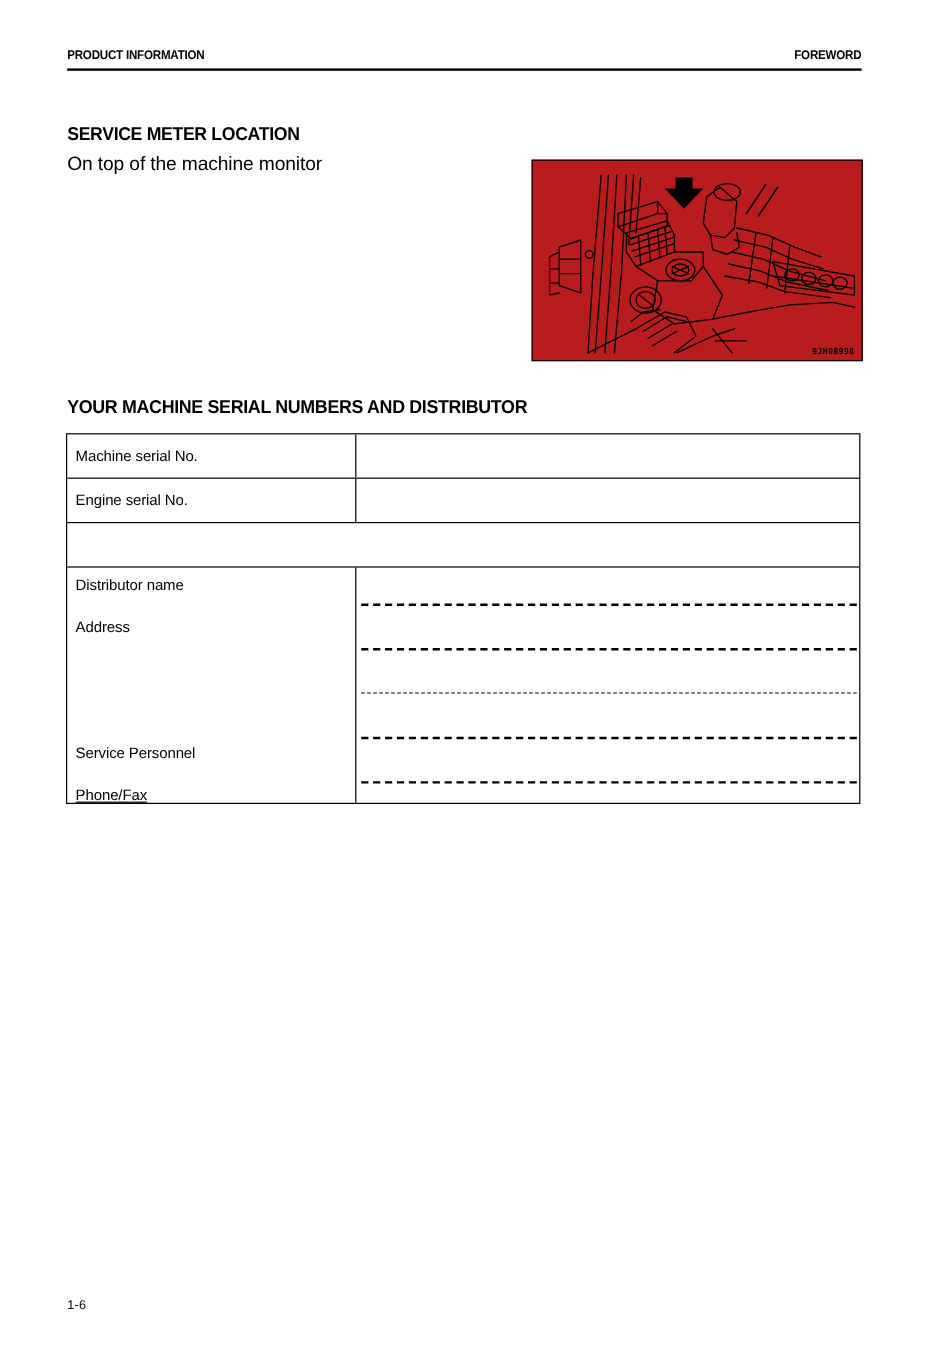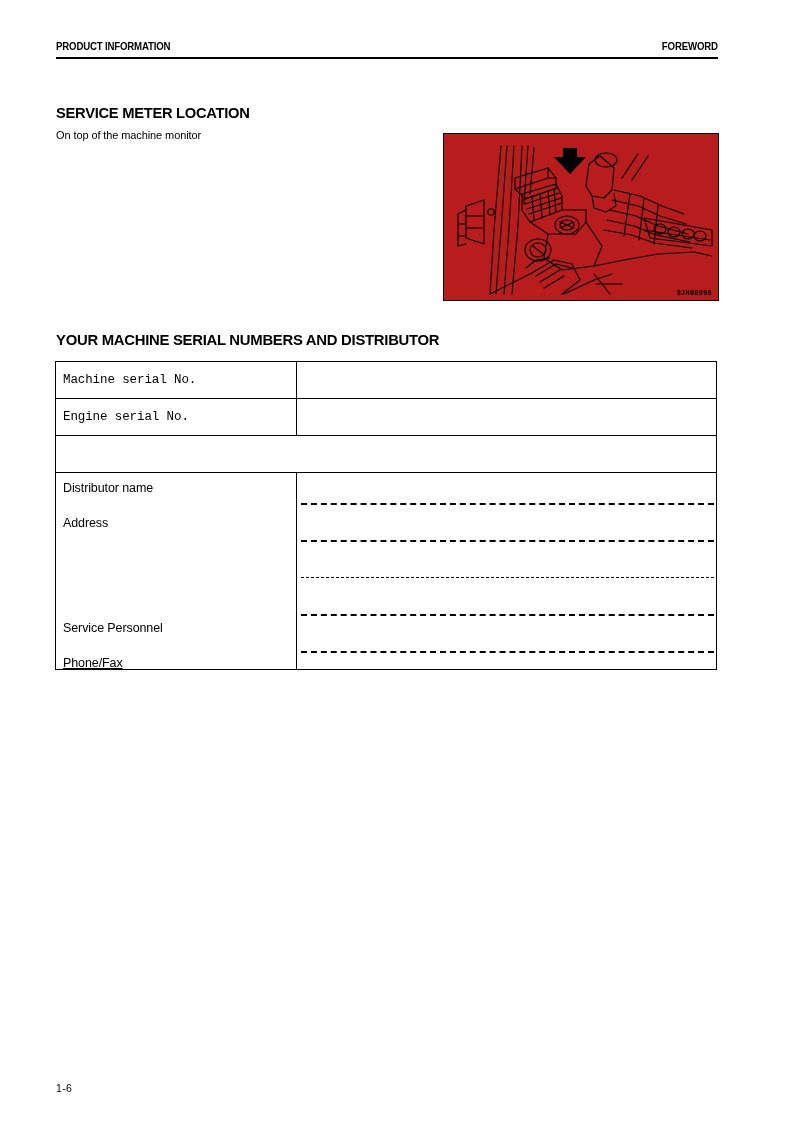--- a/index.html
+++ b/index.html
@@ -87,21 +87,21 @@
     font-weight: normal;
     color: #1a1a1a;
     letter-spacing: -0.6px;
     white-space: nowrap;
     z-index: 2;
   }
   .sec-subtitle {
     position: absolute;
     left: 56px;
     top: 129px;
-    font-size: 11px;
+    font-size: 16px;
     letter-spacing: -0.1px;
     white-space: nowrap;
     z-index: 3;
   }
 
   
   .figure {
     position: absolute;
     left: 443px;
     top: 133px;
@@ -148,21 +148,20 @@
     top: 361px;
     width: 662px;
     border: 1.8px solid #000000;
     border-collapse: collapse;
     box-sizing: border-box;
   }
   .tbl-row {
     position: relative;
     display: flex;
     box-sizing: border-box;
-    font-family: Liberation Mono, monospace;
   }
   .tbl-row.bordered {
     border-bottom: 1.6px solid #000000;
   }
   .tbl-label {
     box-sizing: border-box;
     width: 241px;
     flex: 0 0 241px;
     border-right: 1.6px solid #000000;
     padding: 0 0 0 7px;

